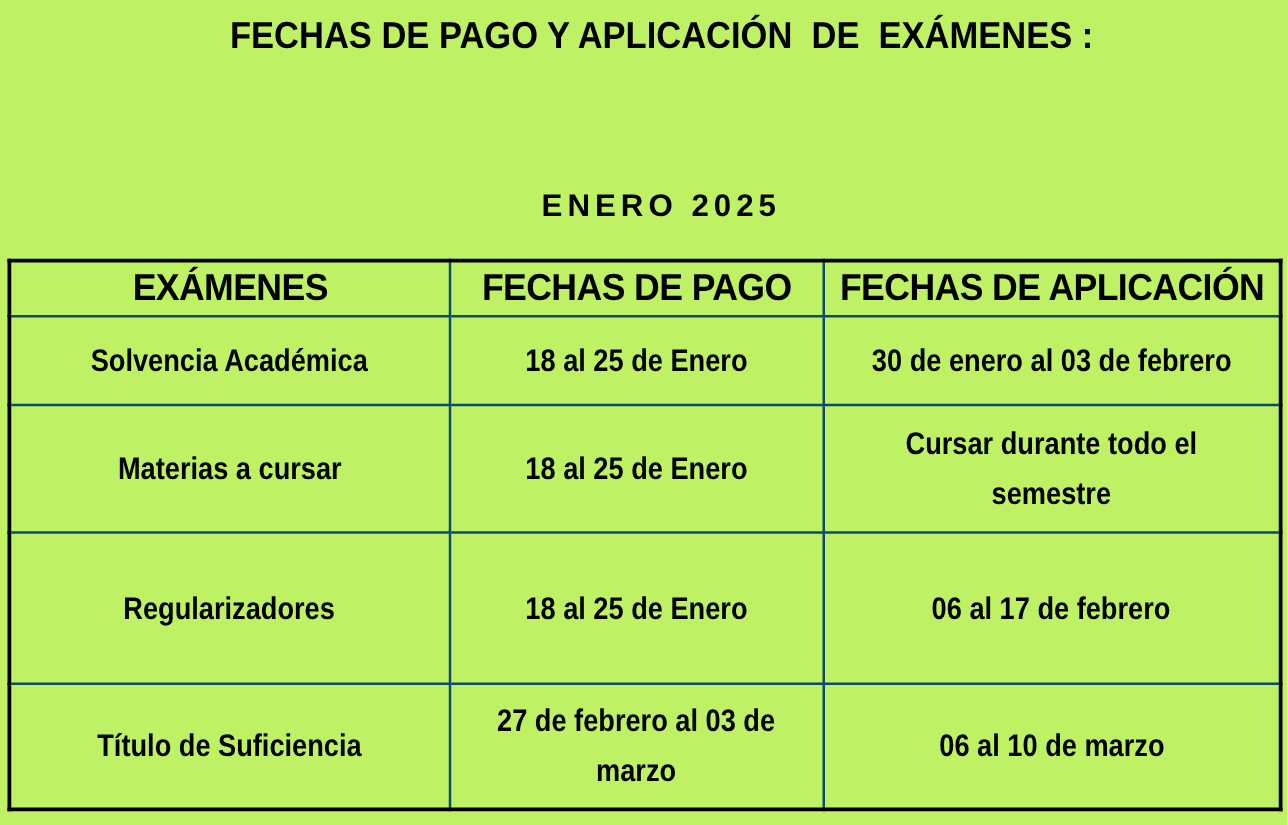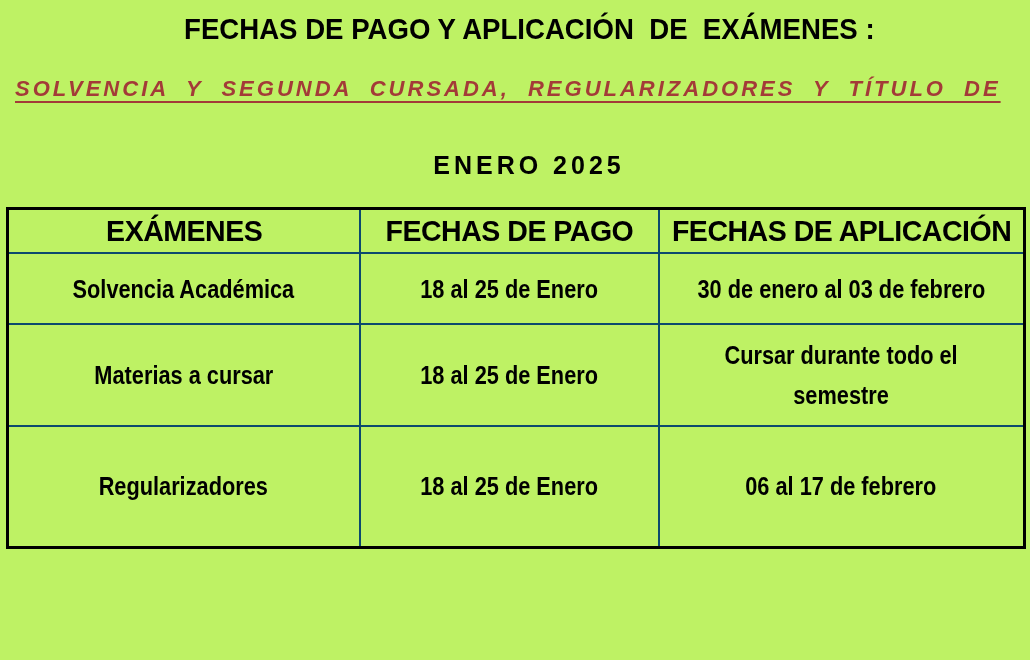--- a/index.html
+++ b/index.html
@@ -118,21 +118,20 @@
 </head>
 <body>
 
 <div class="page">
 
   <div class="title-wrap">
     <span class="title">FECHAS DE PAGO Y APLICACIÓN  DE  EXÁMENES :</span>
   </div>
 
   <div class="subtitle">
-    <div><span class="line">SOLVENCIA Y SEGUNDA CURSADA, REGULARIZADORES Y TÍTULO DE</span></div>
   </div>
 
   <div class="period-wrap">
     <span class="period">ENERO 2025</span>
   </div>
 
   <table class="schedule">
     <colgroup>
       <col style="width:352px">
       <col style="width:299px">
@@ -161,16 +160,22 @@
         <td><span class="cell-text">Materias a cursar</span></td>
         <td><span class="cell-text">18 al 25 de Enero</span></td>
         <td><span class="cell-text">Cursar durante todo el
 semestre</span></td>
       </tr>
       <tr class="row-3">
         <td><span class="cell-text">Regularizadores</span></td>
         <td><span class="cell-text">18 al 25 de Enero</span></td>
         <td><span class="cell-text">06 al 17 de febrero</span></td>
       </tr>
+      <tr class="row-4">
+        <td><span class="cell-text">Título de Suficiencia</span></td>
+        <td><span class="cell-text">27 de febrero al 03 de
+marzo</span></td>
+        <td><span class="cell-text">06 al 10 de marzo</span></td>
+      </tr>
     </tbody>
   </table>
 
 </div>
 
 </body></html>

